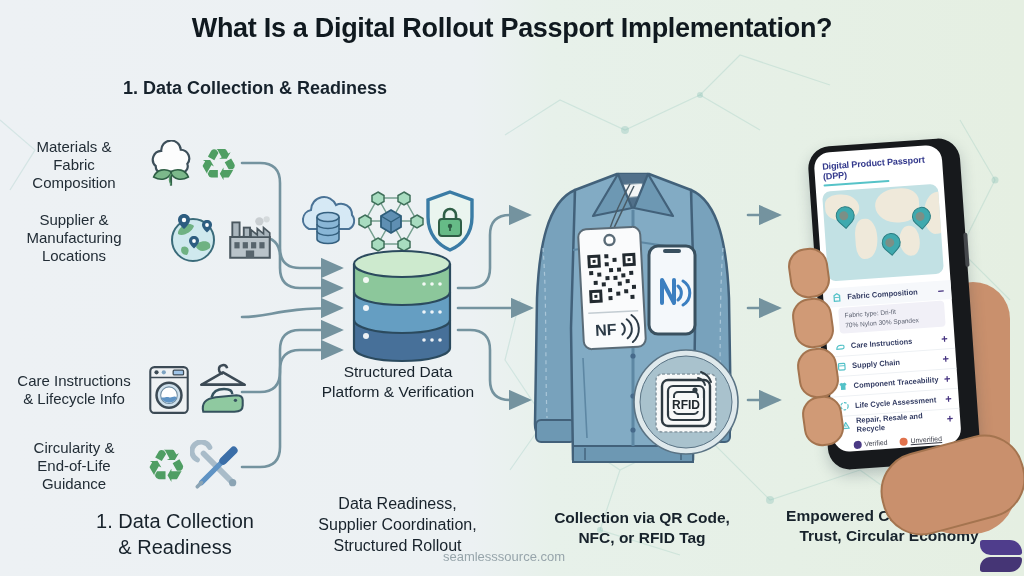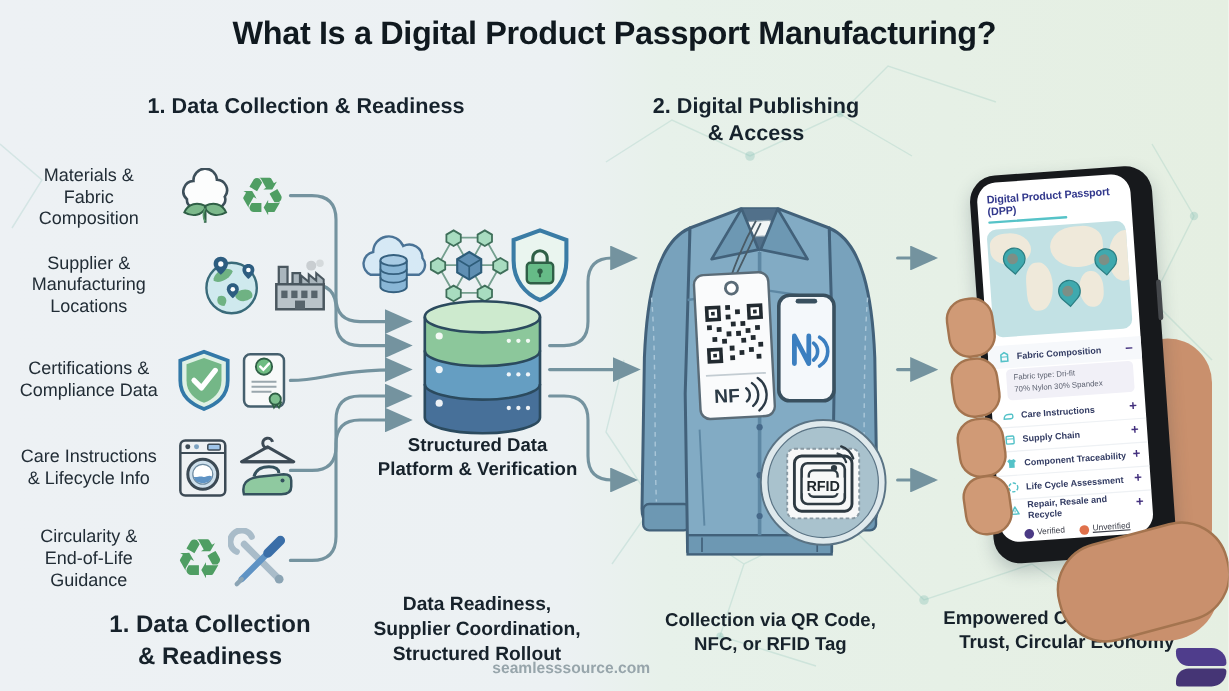--- a/index.html
+++ b/index.html
@@ -3,21 +3,21 @@
 <meta charset="utf-8">
 <style>
   html,body{margin:0;padding:0;}
   .canvas{position:relative;width:1024px;height:576px;overflow:hidden;
     font-family:"Liberation Sans",sans-serif;color:#15202b;
     background:linear-gradient(90deg,#edf1f4 0%,#ecf1f3 46%,#e7f1ea 54%,#e5efe2 100%);}
   .abs{position:absolute;}
   .ml{white-space:pre-line;}
   .title{left:0;top:13px;width:1024px;text-align:center;font-size:27px;font-weight:800;color:#10191f;letter-spacing:-.3px;z-index:4;}
   .hdr{font-size:18px;font-weight:700;text-align:center;color:#16222c;z-index:4;line-height:1.25;}
-  .cap{font-weight:700;text-align:center;color:#17222b;z-index:4;line-height:1.3;}
+  .cap{font-weight:400;text-align:center;color:#17222b;z-index:4;line-height:1.3;}
   .lbl{font-size:15px;font-weight:500;color:#222d36;text-align:center;line-height:1.22;}
   .left-item{display:flex;align-items:center;gap:6px;z-index:3;}
   .left-item .lblbox{width:132px;}
   .iconpair{display:flex;align-items:center;gap:3px;}
   .recycle-glyph{font-size:44px;line-height:1;color:#4f9e63;font-family:"DejaVu Sans",sans-serif;}
   .recycle-sm{font-size:46px;}
   .net{z-index:0;}
   .conn{z-index:1;}
   .z2{z-index:2;}
   
@@ -43,21 +43,21 @@
   
   .skin{background:#c9906d;border:2px solid #a4744f;}
   .palm-r{left:936px;top:282px;width:74px;height:196px;border-radius:40px;z-index:5;border:none;}
   .finger{width:36px;height:46px;border-radius:18px;transform:rotate(-8deg);z-index:7;background:#d09a76;}
   .thumb{left:880px;top:443px;width:142px;height:80px;border-radius:40px;transform:rotate(-15deg);z-index:7;}
   .palm-b{left:912px;top:438px;width:104px;height:96px;border-radius:44px;z-index:5;border:none;}
   
   .logo{left:980px;top:540px;width:42px;height:33px;z-index:8;display:flex;flex-direction:column;gap:2px;}
   .logo .p1{height:15px;background:#4f3d8c;border-radius:3px 14px 3px 12px;}
   .logo .p2{height:15px;background:#453575;border-radius:12px 3px 14px 3px;}
-  .footer{left:0;top:549px;width:952px;text-align:center;font-size:13px;font-weight:700;color:#97a5ab;z-index:4;}
+  .footer{left:0;top:549px;width:952px;text-align:center;font-size:13px;font-weight:400;color:#97a5ab;z-index:4;padding-left:28px;}
 </style>
 </head>
 <body>
 
 <div class="canvas">
 
   <svg class="abs net" width="1024" height="576" viewBox="0 0 1024 576">
     <g stroke="#79b9ae" stroke-width="1.2" opacity="0.22" fill="none">
       <polyline points="505,135 560,100 625,130 700,95 760,130"></polyline>
       <polyline points="700,95 740,55 830,85"></polyline>
@@ -94,24 +94,22 @@
       <path d="M242,467 H260 Q280,467 280,447 V370 Q280,350 300,350 H340"></path>
       <path d="M458,288 H470 Q490,288 490,268 V235 Q490,215 510,215 H528"></path>
       <path d="M458,308 H530"></path>
       <path d="M458,330 H470 Q490,330 490,350 V380 Q490,400 510,400 H528"></path>
       <path d="M748,215 H778"></path>
       <path d="M748,308 H778"></path>
       <path d="M748,400 H778"></path>
     </g>
   </svg>
 
-  <div class="abs title">What Is a Digital Product Passport Manufacturing?</div>
+  <div class="abs title">What Is a Digital Rollout Passport Implementation?</div>
   <div class="abs hdr" style="left:70px;top:77px;width:370px;">1. Data Collection &amp; Readiness</div>
-  <div class="abs hdr ml" style="left:515px;top:77px;width:230px;">2. Digital Publishing
-&amp; Access</div>
 
   <div class="abs left-item" style="left:8px;top:130px;height:70px;">
     <div class="lblbox lbl ml">Materials &amp;
 Fabric
 Composition</div>
     <div class="iconpair">
       <svg width="50" height="50" viewBox="0 0 46 46">
         <path d="M9,24 a8,8 0 0 1 5,-14 a9,9 0 0 1 18,-1 a8,8 0 0 1 6,13 a6,6 0 0 1 -4,8 H13 a6,6 0 0 1 -4,-6 Z" fill="#fcfdfd" stroke="#3d4f5a" stroke-width="2"></path>
         <path d="M23,29 C17,26 10,27 7,34 C14,38 20,36 23,31 Z" fill="#7cb98b" stroke="#2f5f46" stroke-width="1.5"></path>
         <path d="M23,29 C29,26 36,27 39,34 C32,38 26,36 23,31 Z" fill="#7cb98b" stroke="#2f5f46" stroke-width="1.5"></path>
@@ -154,39 +152,20 @@
         <path d="M26,22 V15 L32,20 V14 L38,19 V13 L44,18 V22 Z" fill="#aab6bd" stroke="#4a575f" stroke-width="1.6"></path>
         <rect x="10" y="27" width="5" height="6" fill="#57646c"></rect>
           <rect x="18" y="27" width="5" height="6" fill="#57646c"></rect>
         <rect x="26" y="27" width="5" height="6" fill="#57646c"></rect>
           <rect x="34" y="27" width="5" height="6" fill="#57646c"></rect>
         <rect x="21" y="35" width="8" height="7" fill="#57646c"></rect>
       </svg>
     </div>
   </div>
 
-  <div class="abs left-item" style="left:8px;top:285px;height:64px;">
-    <div class="lblbox lbl ml">Certifications &amp;
-Compliance Data</div>
-    <div class="iconpair">
-      <svg width="48" height="52" viewBox="0 0 46 50">
-        <path d="M23,2 L42,9 V25 C42,38 33,44 23,48 C13,44 4,38 4,25 V9 Z" fill="#dff0e5" stroke="#3379a8" stroke-width="3"></path>
-        <path d="M23,7 L37,12 V25 C37,35 30,40 23,43 C16,40 9,35 9,25 V12 Z" fill="#74b787"></path>
-        <path d="M15,25 L21,31 L32,17" fill="none" stroke="#ffffff" stroke-width="4.2" stroke-linecap="round" stroke-linejoin="round"></path>
-      </svg>
-      <svg width="46" height="52" viewBox="0 0 44 50">
-        <rect x="6" y="4" width="32" height="42" rx="5" fill="#f7f9f9" stroke="#46606e" stroke-width="2"></rect>
-        <circle cx="22" cy="14" r="6.5" fill="#6fbc82" stroke="#2f5f46" stroke-width="1.5"></circle>
-        <path d="M19,14 L21.5,16.5 L26,11.5" fill="none" stroke="#fff" stroke-width="2" stroke-linecap="round"></path>
-        <path d="M12,26 H32 M12,30 H32 M12,34 H28" stroke="#9aa7ad" stroke-width="1.6"></path>
-        <path d="M28,42 L30,47 L32,44 L34,47 L36,42" fill="#7cbf8e" stroke="#2f5f46" stroke-width="1.2"></path>
-        <circle cx="31" cy="40" r="4.5" fill="#7cbf8e" stroke="#2f5f46" stroke-width="1.5"></circle>
-      </svg>
-    </div>
-  </div>
 
   <div class="abs left-item" style="left:8px;top:358px;height:64px;">
     <div class="lblbox lbl ml">Care Instructions
 &amp; Lifecycle Info</div>
     <div class="iconpair">
       <svg width="46" height="52" viewBox="0 0 44 50">
         <rect x="4" y="3" width="36" height="44" rx="4" fill="#eef1f3" stroke="#3c4a55" stroke-width="2"></rect>
         <path d="M4,13 H40" stroke="#3c4a55" stroke-width="1.6"></path>
         <circle cx="10" cy="8" r="2" fill="#3c4a55"></circle>
           <circle cx="17" cy="8" r="2" fill="#7da3c2"></circle>

